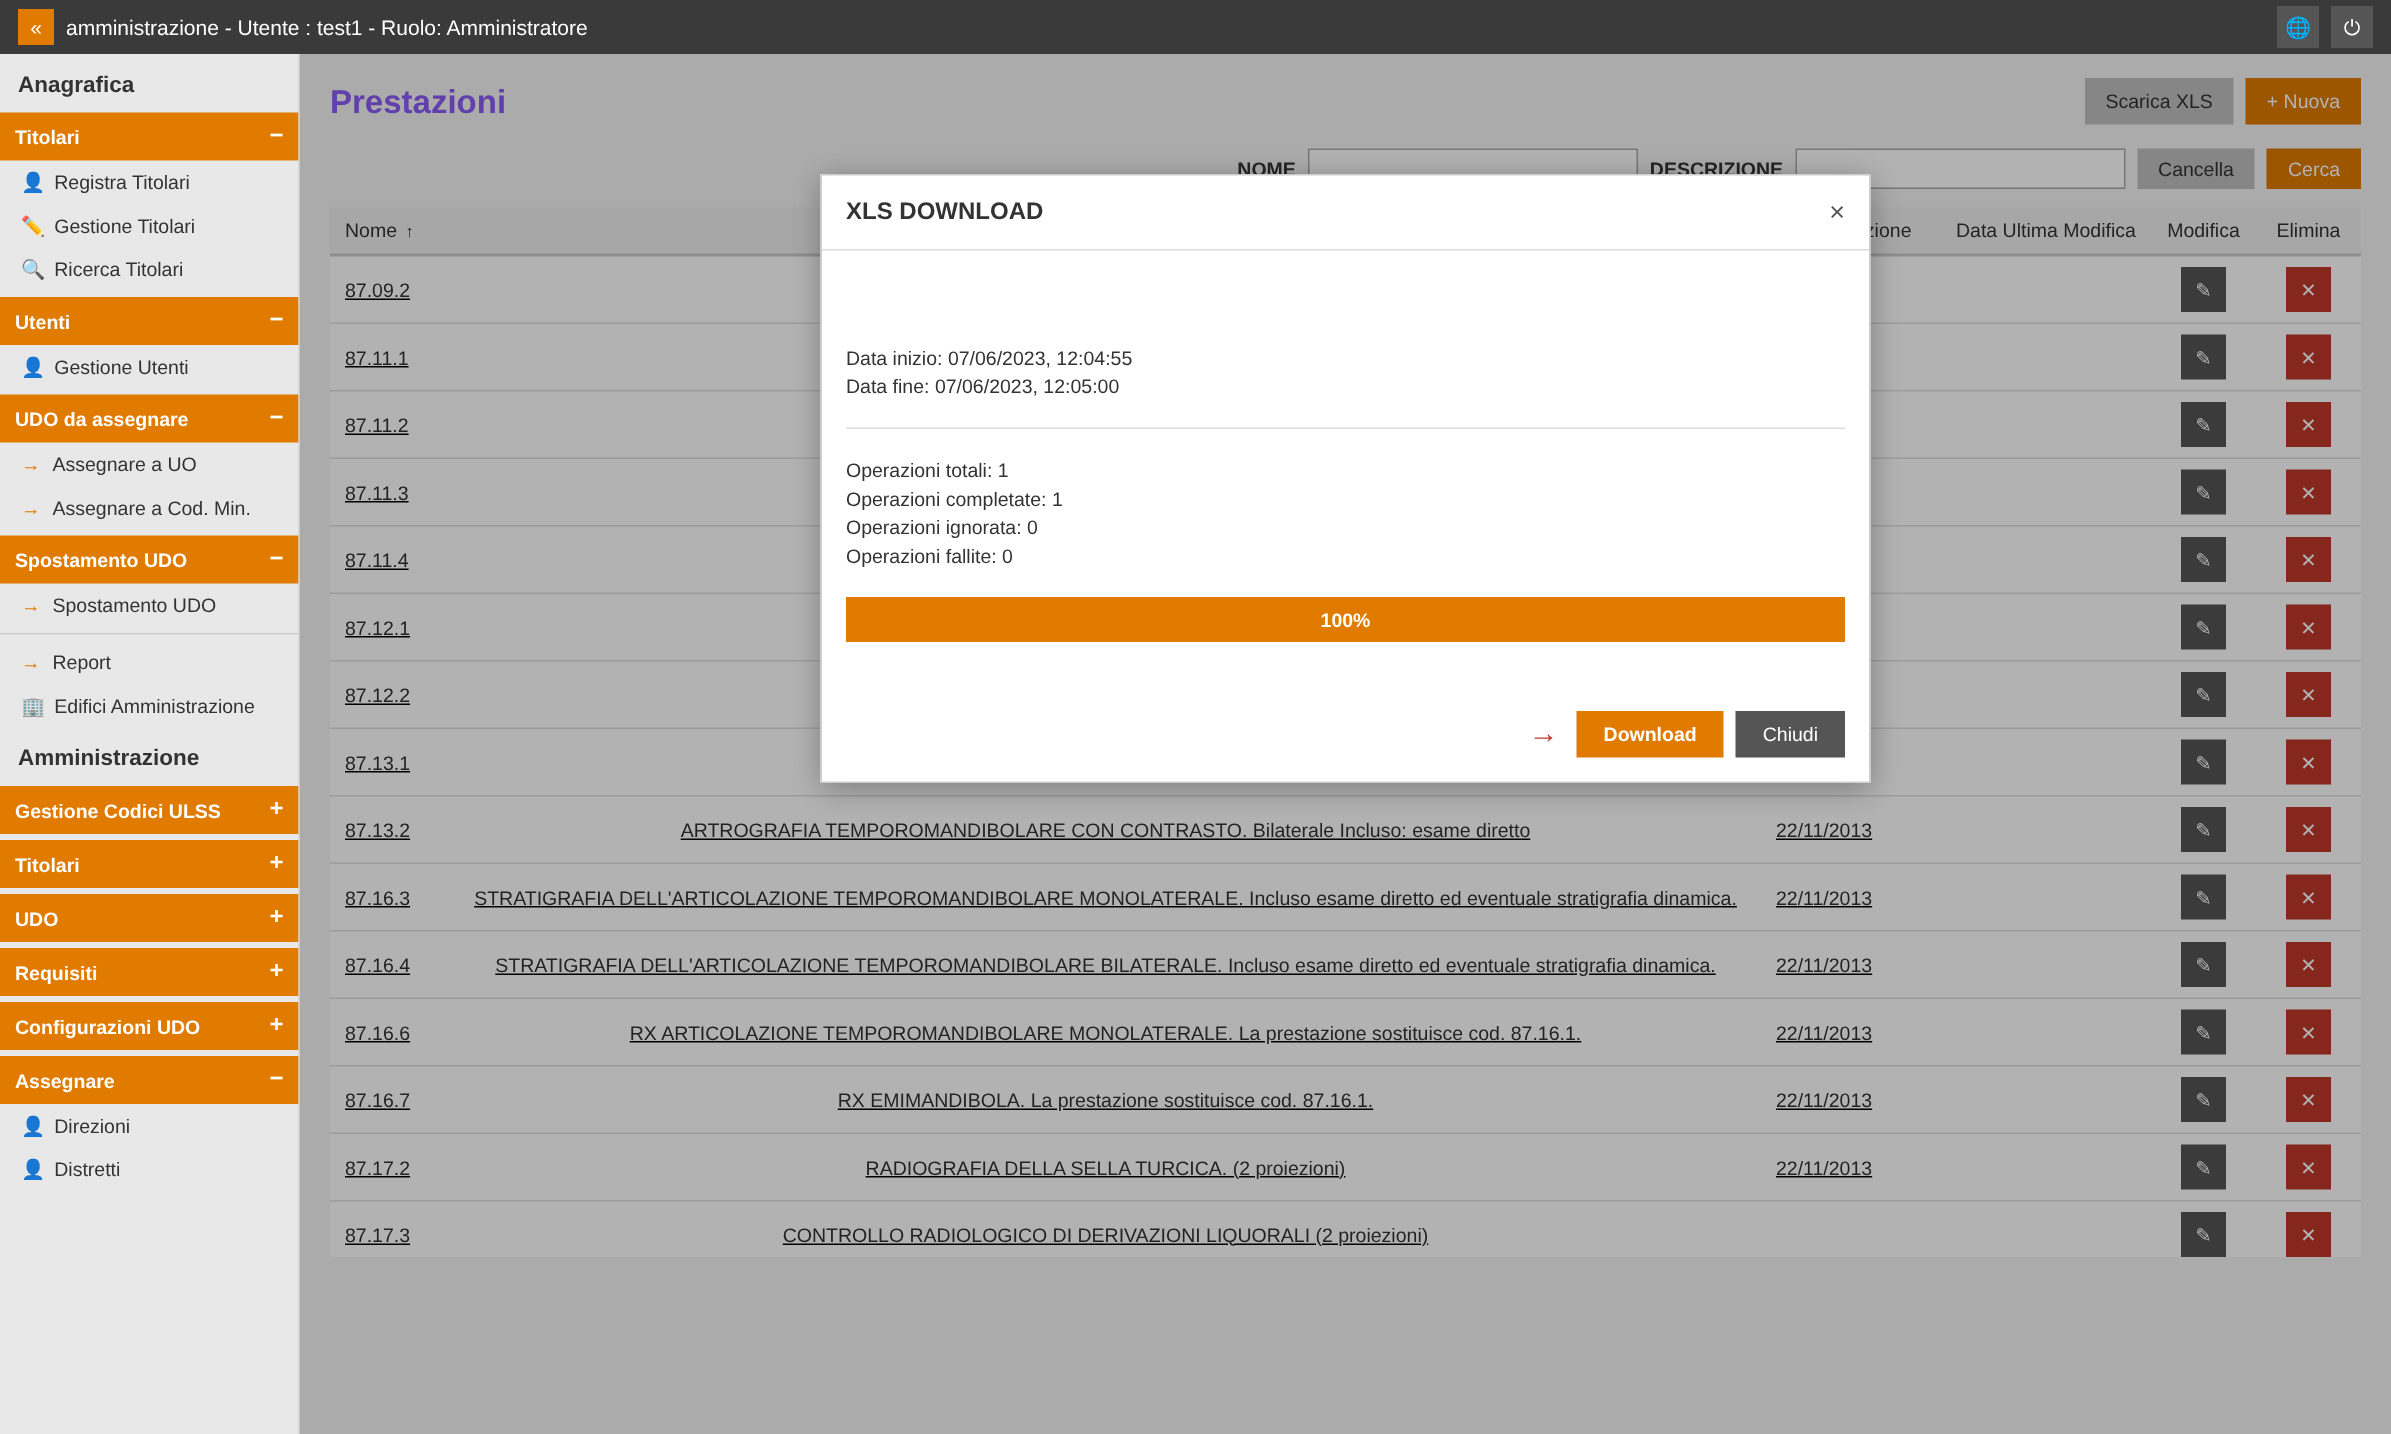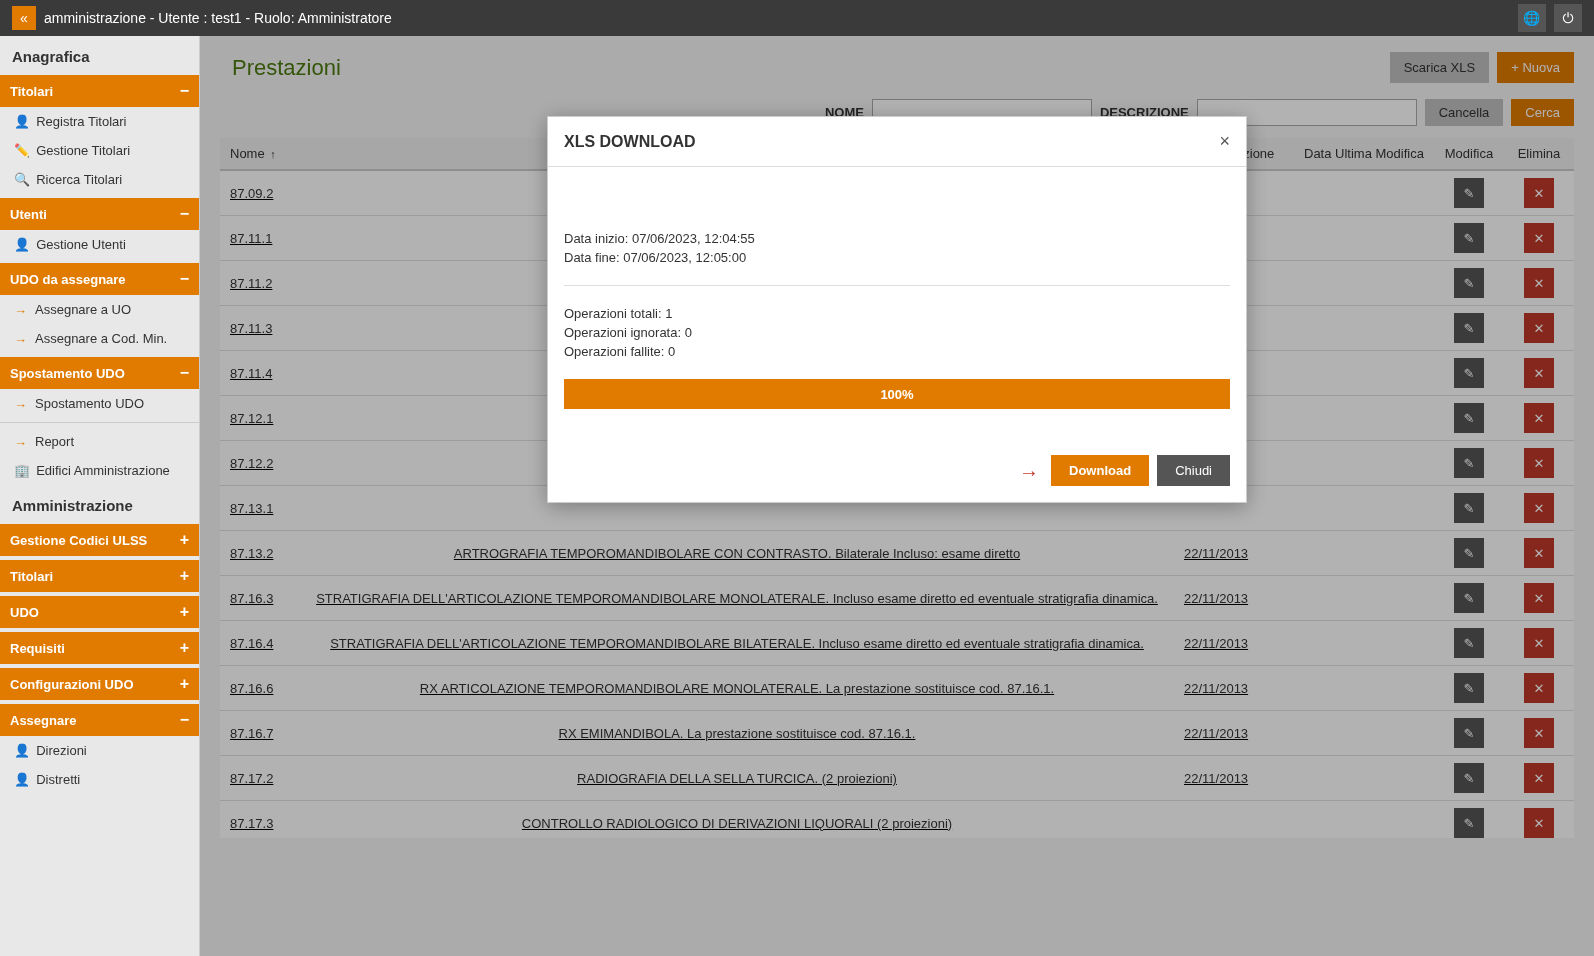--- a/index.html
+++ b/index.html
@@ -91,24 +91,23 @@
     .main-inner {
       padding: 16px 20px;
     }
     .main-header {
       display: flex;
       justify-content: space-between;
       align-items: center;
       margin-bottom: 16px;
     }
     .page-title {
-      color: #4d7c0f;
+      color: #8b5cf6;
       font-size: 22px;
-      font-weight: normal;
-      margin-left: 12px;
+      font-weight: bold;
     }
     .header-buttons { display: flex; gap: 8px; }
     .btn-scarica {
       background: #c0c0c0;
       border: none;
       color: #333;
       padding: 8px 14px;
       cursor: pointer;
       font-size: 13px;
     }
@@ -667,20 +666,24 @@
               <span>Data fine:</span>
               <span>07/06/2023, 12:05:00</span>
             </div>
           </div>
           <div class="modal-ops-block">
             <div class="modal-ops-line">
               <span>Operazioni totali:</span>
               <span>1</span>
             </div>
             <div class="modal-ops-line">
+              <span>Operazioni completate:</span>
+              <span>1</span>
+            </div>
+            <div class="modal-ops-line">
               <span>Operazioni ignorata:</span>
               <span>0</span>
             </div>
             <div class="modal-ops-line">
               <span>Operazioni fallite:</span>
               <span>0</span>
             </div>
           </div>
           <div class="progress-bar-container">
             <div class="progress-bar-fill" style="width:100%">

